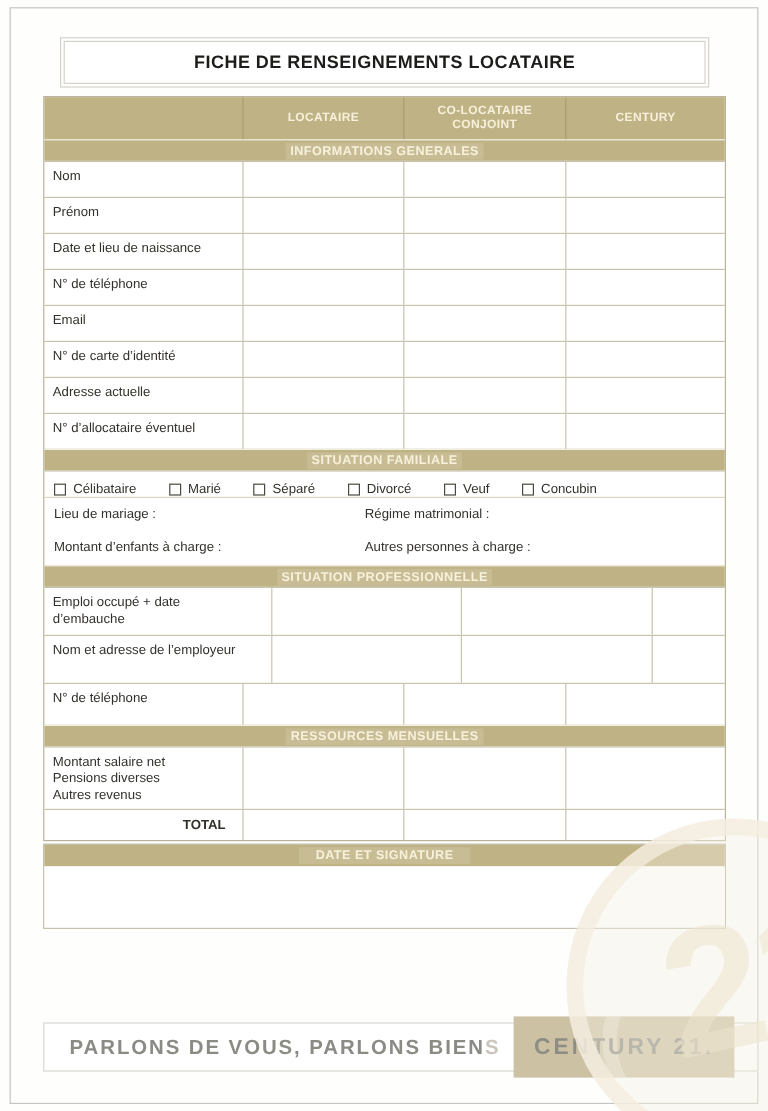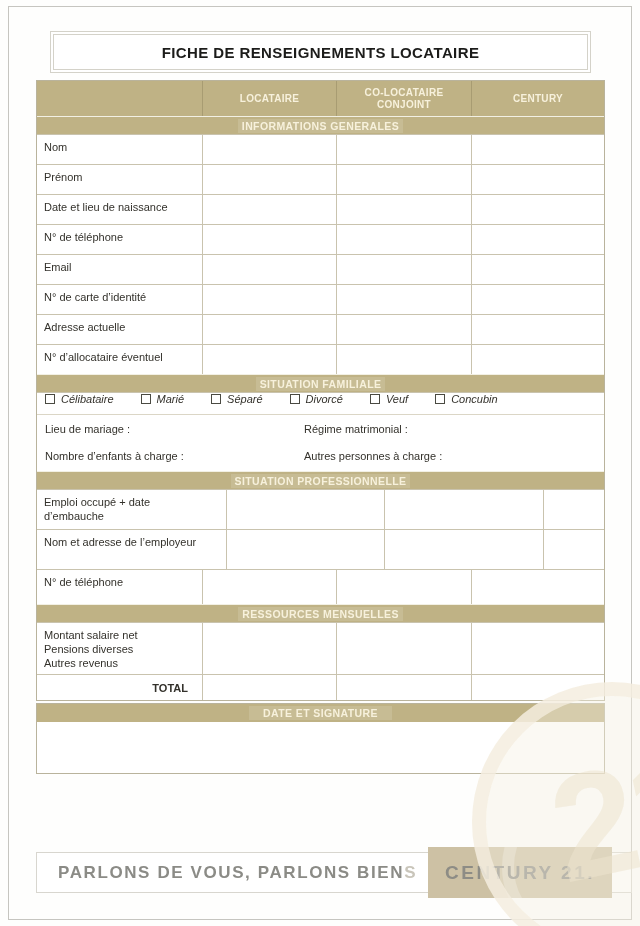--- a/index.html
+++ b/index.html
@@ -28,21 +28,21 @@
   .hdr { background:#bfb285; height:35px; }
   .hdr .cell { display:flex; align-items:center; justify-content:center; text-align:center;
                font-size:10px; font-weight:bold; color:#f7f1dc; letter-spacing:.3px; line-height:12px; padding:0 10px;
                border-left:1px solid rgba(125,115,80,.35); }
   .hdr .cell:first-child { border-left:none; }
   .banner { background:#bfb285; height:18px; display:flex; align-items:center; justify-content:center; border-top:1px solid #f2f0e4; }
   .banner span { font-size:10.5px; font-weight:bold; color:#f7f1dc; letter-spacing:.4px; padding:1px 4px; background:rgba(255,255,255,.13); }
   .label { font-size:11px; font-weight:normal; color:#33312b; padding:5px 4px 0 7px; line-height:14px; }
   .r30 { height:30px; } .r40 { height:40px;gap:24px; } .r35 { height:35px; } .r52 { height:52px; } .r26 { height:26px; }
 
-  .chkrow { height:23px; display:flex; align-items:flex-start; padding-left:8px; border-top:1px solid #c9c3ae; border-bottom:1px solid #dbd6c6;font-style:italic; }
+  .chkrow { height:23px; display:flex; align-items:flex-end; padding-left:8px; border-top:1px solid #c9c3ae; border-bottom:1px solid #dbd6c6; }
   .chk { display:flex; align-items:center; margin-right:27px; }
   .chk .box { width:10px; height:10px; border:1.4px solid #4a4a42; background:#fff; margin-right:6px; flex:0 0 auto; }
   .chk .txt { font-size:11px; color:#33312b; }
   .famline { position:relative; height:30px; }
   .famline.short { height:26px; }
   .famline .left { position:absolute; left:8px; top:8px; font-size:11px; color:#33312b; }
   .famline .right { position:absolute; left:267px; top:8px; font-size:11px; color:#33312b; }
   .famline.short .left, .famline.short .right { top:5px; }
 
   .total-label { display:flex; align-items:center; justify-content:flex-end; padding-right:14px; font-size:11px; font-weight:bold; color:#33312b; }
@@ -175,21 +175,21 @@
         <span class="box"></span>
         <span class="txt">Concubin</span>
       </div>
     </div>
 
     <div class="famline">
       <span class="left">Lieu de mariage :</span>
       <span class="right">Régime matrimonial :</span>
     </div>
     <div class="famline short">
-      <span class="left">Nombre d’enfants à charge :</span>
+      <span class="left">Montant d’enfants à charge :</span>
       <span class="right">Autres personnes à charge :</span>
     </div>
 
     <div class="banner">
       <span>SITUATION PROFESSIONNELLE</span>
     </div>
 
     <div class="row r40">
       <div class="cell c0 label">Emploi occupé + date d’embauche</div>
       <div class="cell c1"></div>

